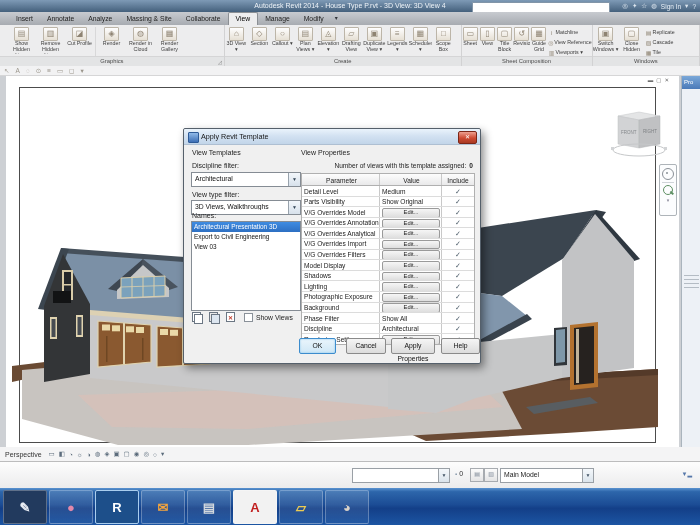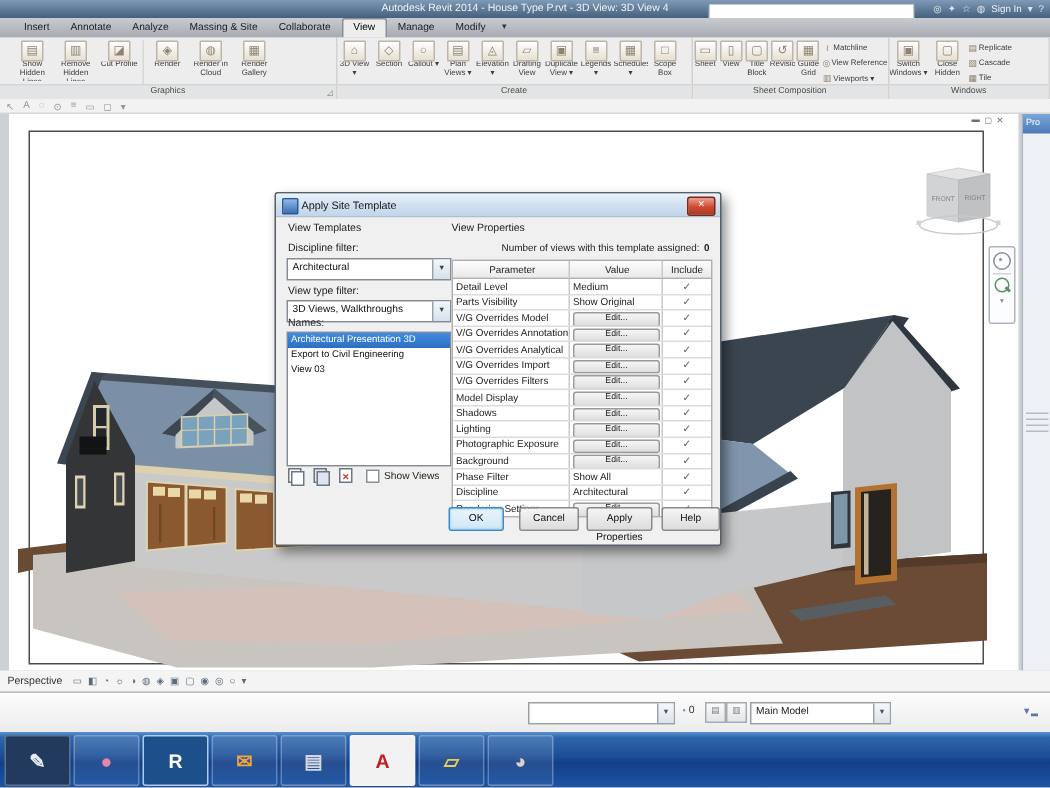--- a/index.html
+++ b/index.html
@@ -488,21 +488,21 @@
         </div>
         <div class="tb-item">
           <span class="gl" style="color: rgb(217, 210, 200);">◕</span>
         </div>
       </div>
   </div>
 
   <div id="dialog">
     <div id="dlg-title">
       <div id="dlg-appicon"></div>
-      <span class="t">Apply Site Template</span>
+      <span class="t">Apply Revit Template</span>
       <div id="dlg-close">✕</div>
     </div>
 
     <div class="dlabel" style="left:8px;top:20px">View Templates</div>
     <div class="dlabel" style="left:8px;top:33px">Discipline filter:</div>
     <div class="combo" style="left:7px;top:43px;width:108px">
       <span class="val">Architectural</span>
         <span class="car">▼</span>
     </div>
     <div class="dlabel" style="left:8px;top:62px">View type filter:</div>

